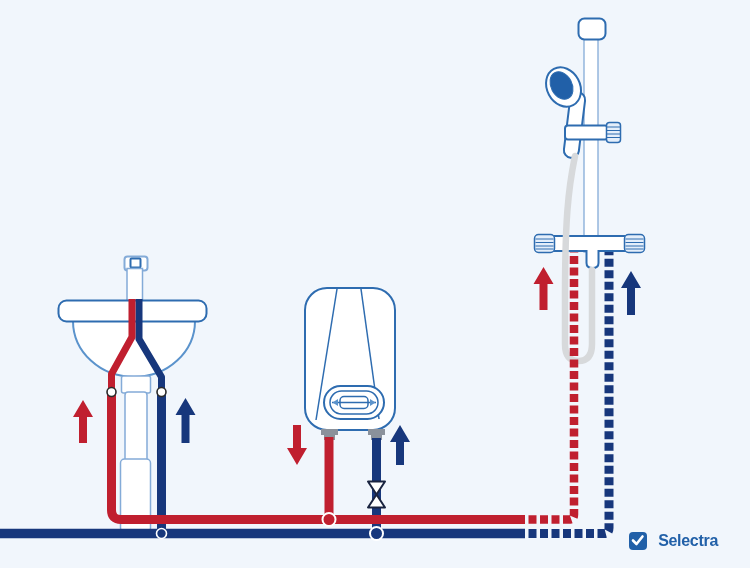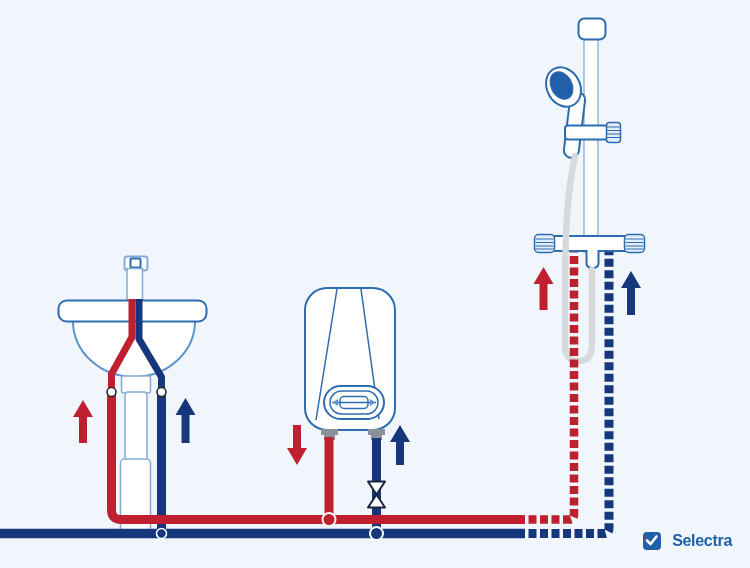--- a/index.html
+++ b/index.html
@@ -24,21 +24,21 @@
   .a-navy{fill:var(--navy);stroke:none;}
   .fit{fill:var(--gray-fitting);stroke:none;}
   .hose{stroke:var(--hose-gray);fill:none;}
   .knob{fill:#e4eefa;stroke:var(--blue-med);}
   .face{fill:var(--logo-blue);stroke:var(--blue-med);}
   .valve{fill:#ffffff;stroke:var(--valve-outline);}
   .jc-red{fill:var(--red);stroke:#ffffff;}
   .jc-navy{fill:var(--navy);stroke:#ffffff;}
   .cc{fill:#ffffff;stroke:var(--circle-outline);}
   
-  .logo{position:absolute;top:532px;right:18px;display:flex;align-items:center;gap:11px;}
+  .logo{position:absolute;top:532px;right:32px;display:flex;align-items:center;gap:11px;}
   .logo-mark{width:18px;height:18px;border-radius:4px;background:var(--logo-blue);
     display:flex;align-items:center;justify-content:center;}
   .logo-text{color:var(--logo-blue);font-weight:bold;font-size:16px;letter-spacing:-0.3px;}
 </style>
 </head>
 <body>
 
 <div class="canvas">
 <svg width="750" height="568" viewBox="0 0 750 568">
 

